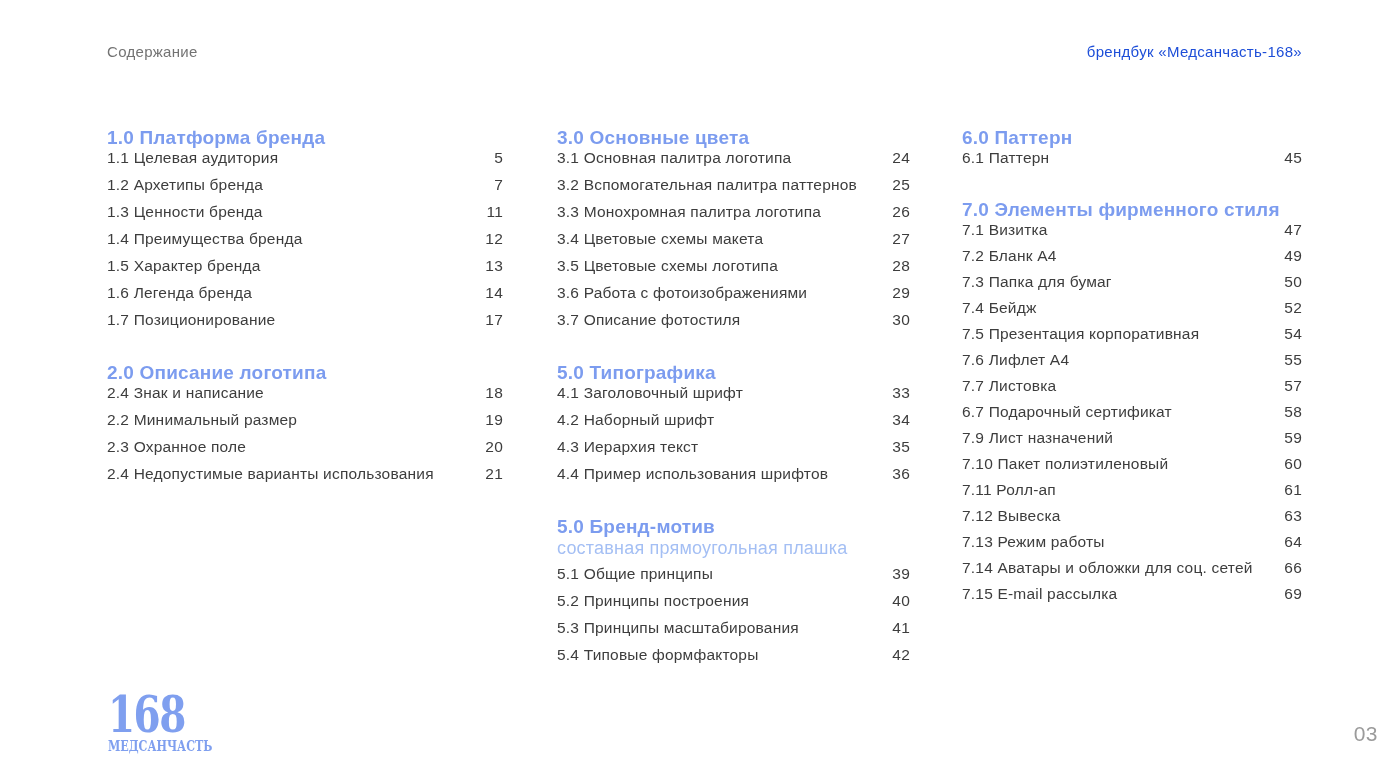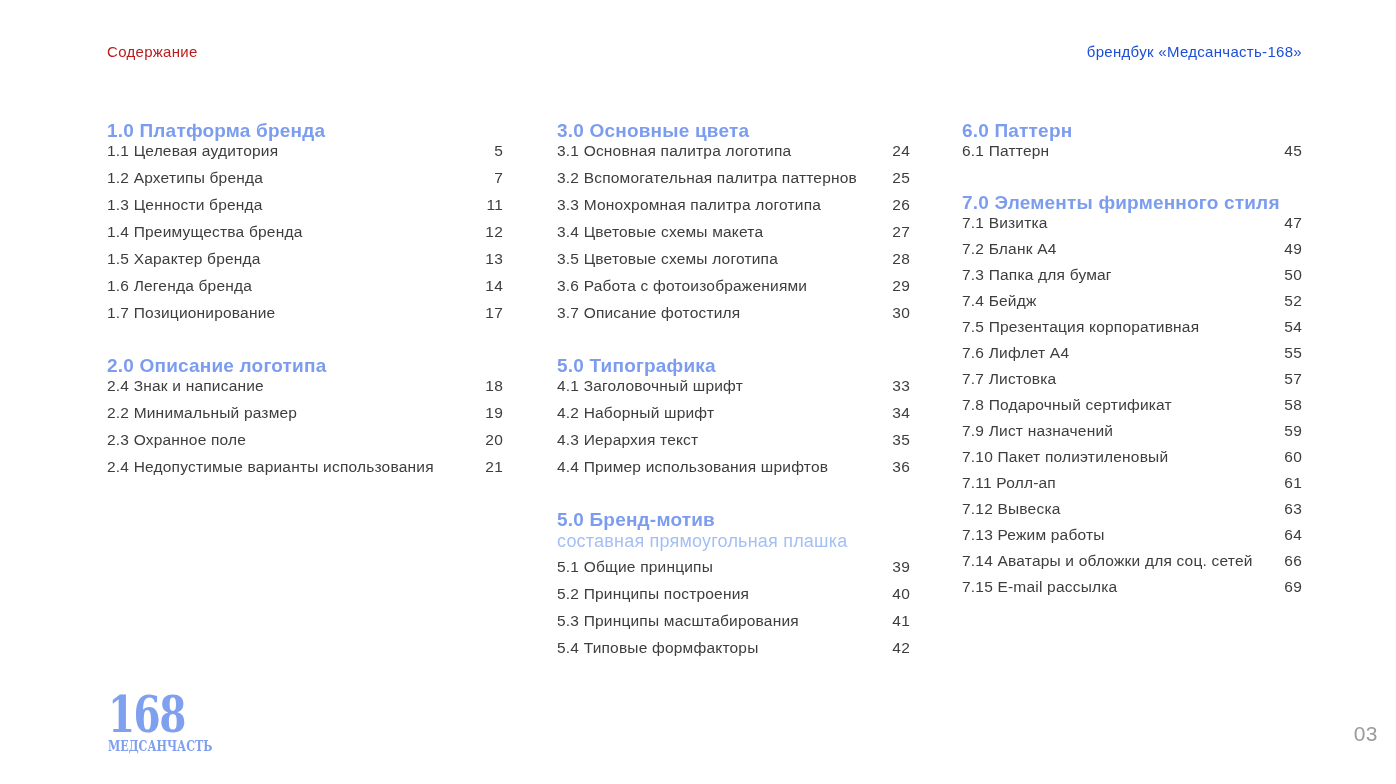--- a/index.html
+++ b/index.html
@@ -6,27 +6,27 @@
   html,body { background:#e8e8e8; }
   .page {
     position:relative;
     width:1396px; height:784px;
     background:#ffffff;
     font-family:"Liberation Sans", sans-serif;
     overflow:hidden;
   }
   .header-left {
     position:absolute; left:107px; top:43px;
-    font-size:15px; color:#b91c1c; letter-spacing:0.3px;
+    font-size:15px; color:#737373; letter-spacing:0.3px;
   }
   .header-right {
     position:absolute; right:94px; top:43px;
     font-size:15px; color:#1d4ed8; letter-spacing:0.3px;
   }
-  .col { position:absolute; top:120px; }
+  .col { position:absolute; top:127px; }
   .col-0 { left:107px; width:396px; }
   .col-1 { left:557px; width:353px; }
   .col-2 { left:962px; width:340px; }
   .section { margin-bottom:24px; }
   .section-title {
     color:#7c9cef; font-weight:bold; font-size:19px;
     line-height:22px; letter-spacing:0.2px;
   }
   .section-subtitle {
     color:#a4bff4; font-size:18px; line-height:20px;
@@ -218,21 +218,21 @@
         </div>
         <div class="toc-row">
           <span class="toc-label">7.6 Лифлет А4</span>
           <span class="toc-page">55</span>
         </div>
         <div class="toc-row">
           <span class="toc-label">7.7 Листовка</span>
           <span class="toc-page">57</span>
         </div>
         <div class="toc-row">
-          <span class="toc-label">7.8 Подарочный сертификат</span>
+          <span class="toc-label">6.7 Подарочный сертификат</span>
           <span class="toc-page">58</span>
         </div>
         <div class="toc-row">
           <span class="toc-label">7.9 Лист назначений</span>
           <span class="toc-page">59</span>
         </div>
         <div class="toc-row">
           <span class="toc-label">7.10 Пакет полиэтиленовый</span>
           <span class="toc-page">60</span>
         </div>

